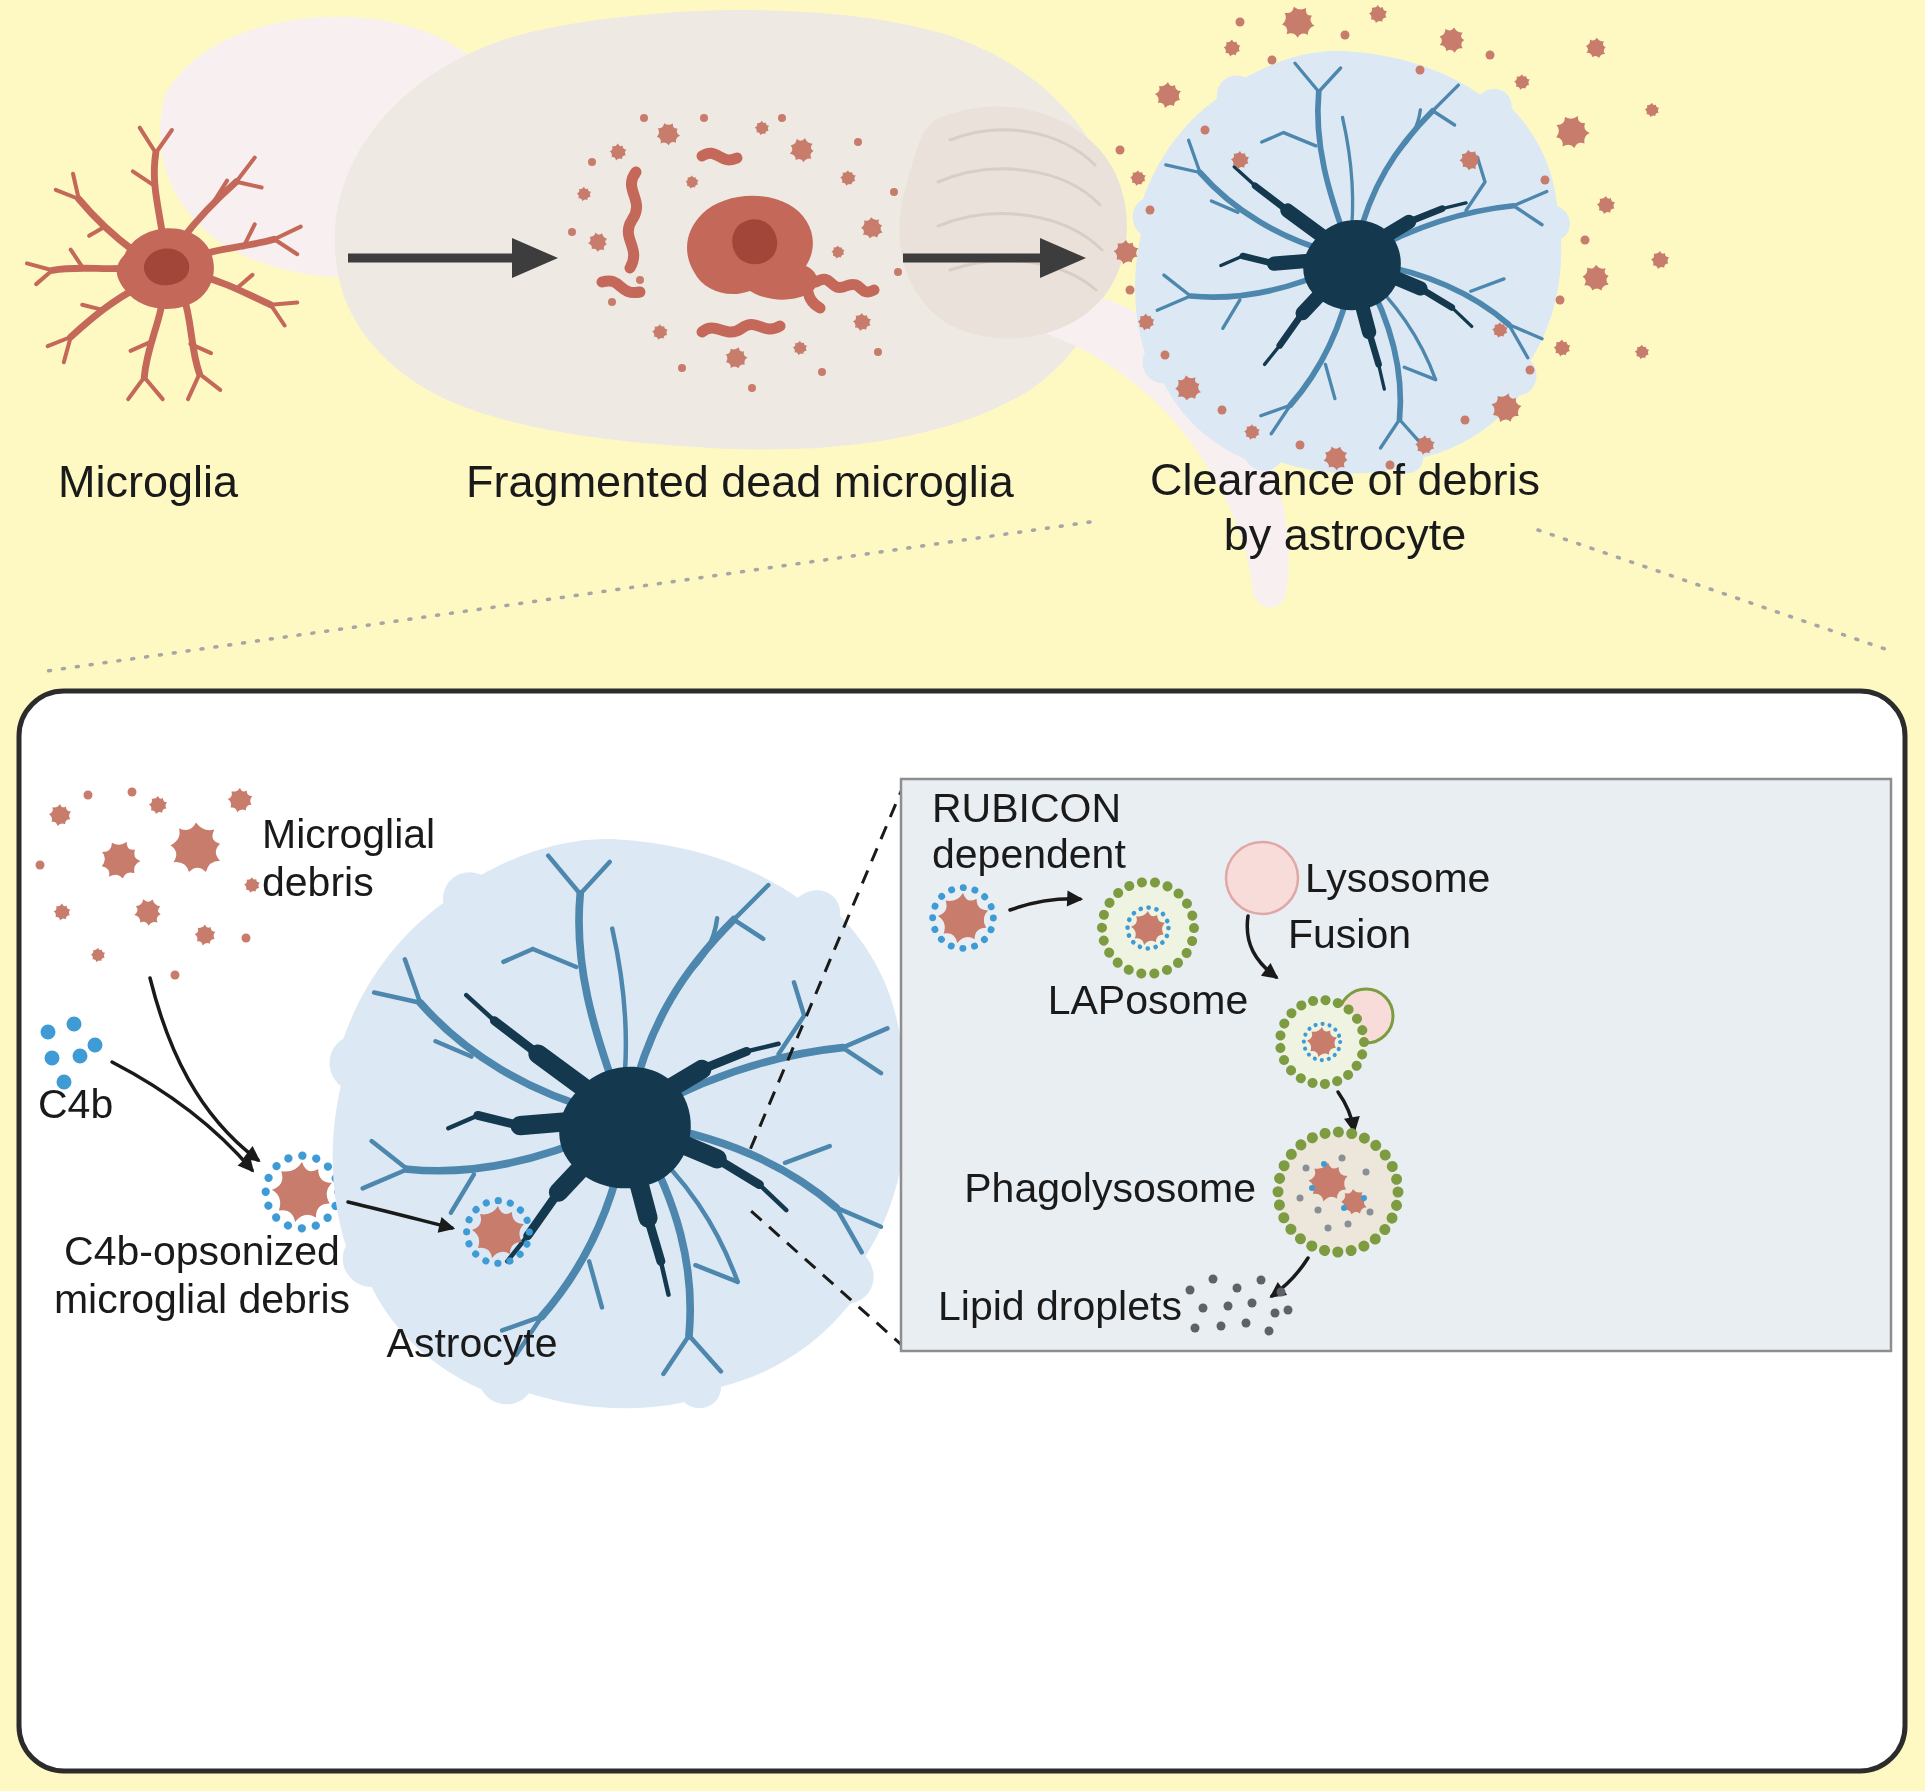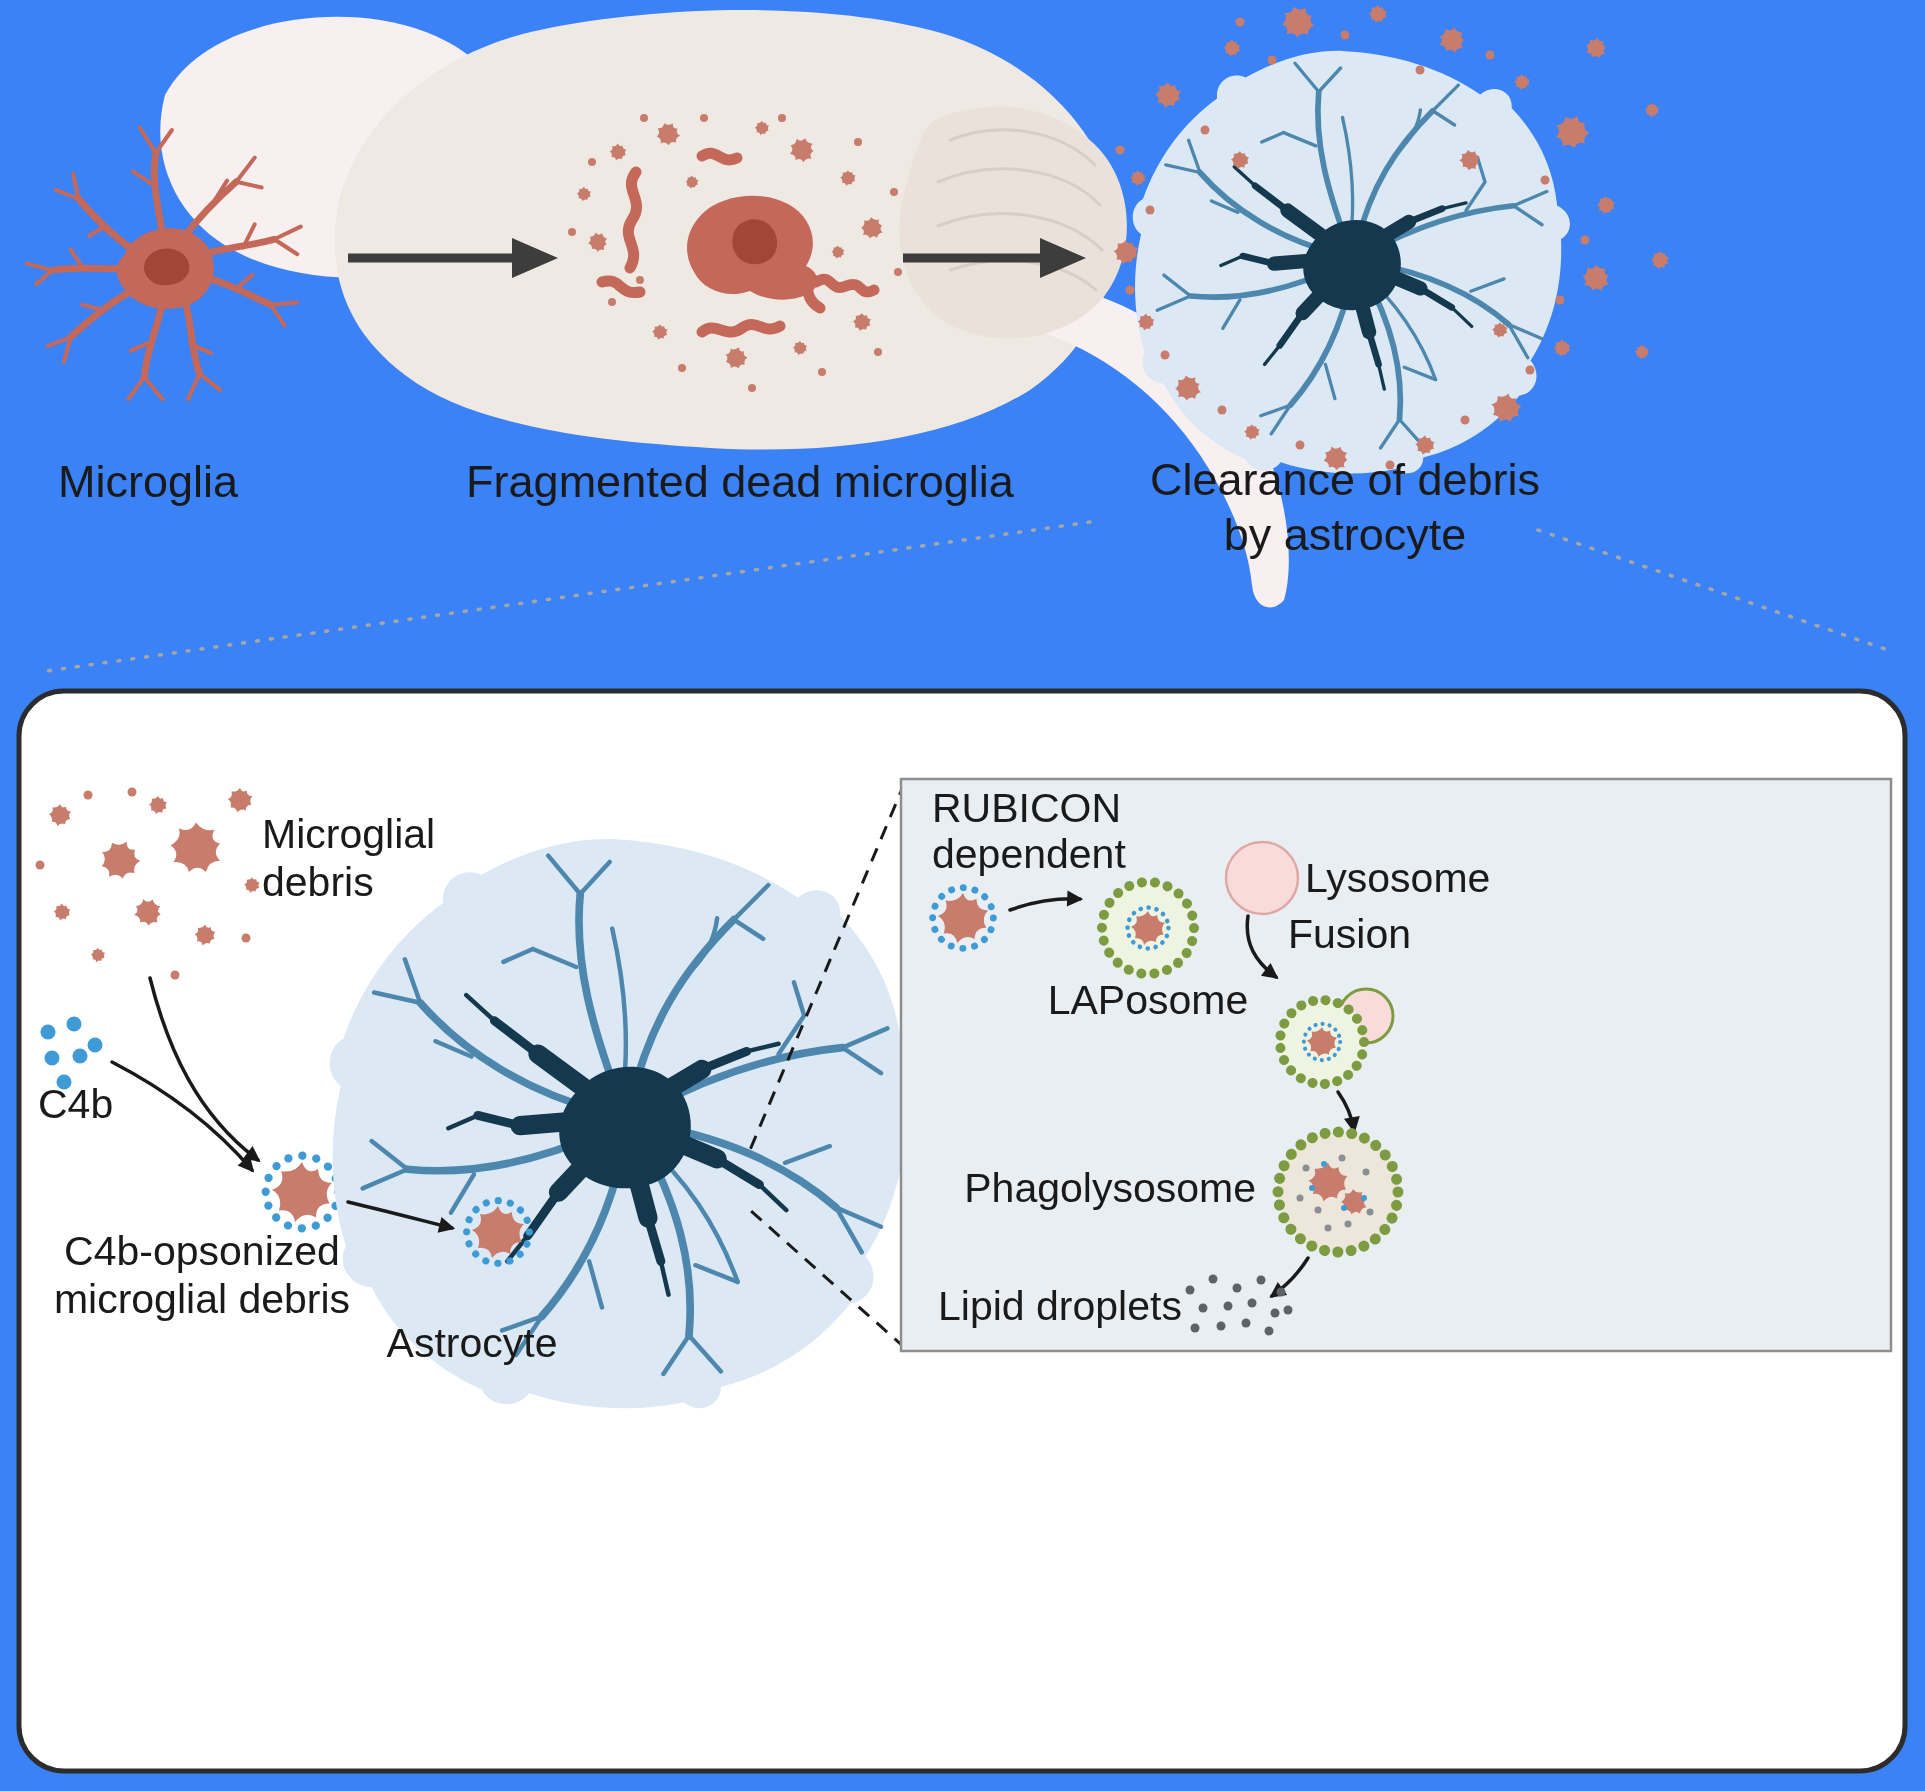--- a/index.html
+++ b/index.html
@@ -5,21 +5,21 @@
   :root{
     --microglia-red:#c4685a; --debris-red:#c77c6c; --debris-dark:#a2463a;
     --astrocyte-dark:#14394f; --astrocyte-mid:#4d87ae; --astrocyte-halo:#dce9f4;
     --c4b-blue:#3e9bd5; --membrane-green:#7d9c42; --laposome-fill:#eff3e1;
     --lysosome-pink:#f8dcda; --lysosome-stroke:#dfa8a5; --phagolysosome-fill:#ece7da;
     --brain-fill:#efe9e3; --brain-pink:#f8eff0; --brain-shade:#e9e1da;
     --arrow-dark:#3d3d3d; --text-color:#1a1a1a; --lipid-gray:#5d6269;
     --panel-border:#2c2c2c; --inset-fill:#e9eef3;
   }
   html,body{margin:0;padding:0;background:#fff;}
-  .canvas{position:relative;width:1925px;height:1791px;background:#3b82f6;overflow:hidden;}
+  .canvas{position:relative;width:1925px;height:1791px;background:#fef9c3;overflow:hidden;}
   .t{font-family:"Liberation Sans","DejaVu Sans",sans-serif;font-size:41px;fill:var(--text-color);}
   .t-lg{font-size:45px;}
   .f-mred{fill:var(--microglia-red);}
   .s-mred{stroke:var(--microglia-red);fill:none;stroke-linecap:round;stroke-linejoin:round;}
   .f-debris{fill:var(--debris-red);}
   .f-ddark{fill:var(--debris-dark);}
   .f-halo{fill:var(--astrocyte-halo);}
   .s-amid{stroke:var(--astrocyte-mid);fill:none;stroke-linecap:round;stroke-linejoin:round;}
   .f-adark{fill:var(--astrocyte-dark);}
   .s-adark{stroke:var(--astrocyte-dark);fill:none;stroke-linecap:round;stroke-linejoin:round;}

